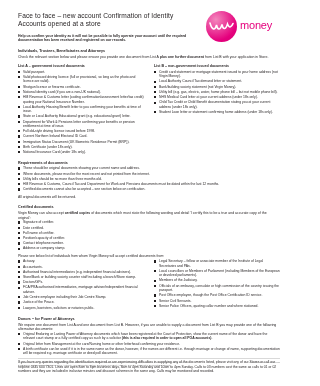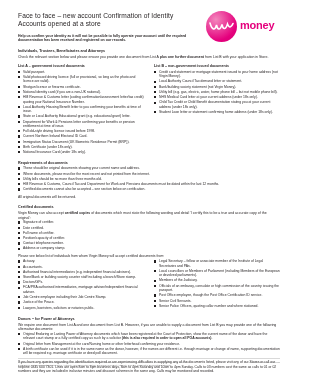--- a/index.html
+++ b/index.html
@@ -21,21 +21,21 @@
   .logo{width:74px;height:32px;position:relative;flex:none;margin-top:-1px;}
   .logo-circle{
     position:absolute;left:0;top:0;width:31px;height:31px;border-radius:50%;
     background:radial-gradient(circle at 32% 28%, #f387bd 0%, #e5007d 68%, #d3006f 100%);
   }
   .logo-circle .swirl{
     position:absolute;left:3px;top:10px;width:25px;height:12px;
   }
   .logo-word{
     position:absolute;left:34px;top:8px;font-size:11px;line-height:12px;
-    color:#e5007d;font-family:"Liberation Sans",sans-serif;font-weight:700;letter-spacing:-.2px;
+    color:#e5007d;font-family:"Liberation Sans",sans-serif;font-weight:400;letter-spacing:-.2px;
   }
 
   .intro{margin-top:5px;width:178px;font-size:3.5px;line-height:4.6px;font-weight:bold;color:#231f20;}
 
   .sec-head{font-size:3.7px;line-height:5px;font-weight:bold;margin-top:6px;color:#231f20;}
   .para{font-size:3.5px;line-height:4.6px;margin-top:1px;color:#231f20;}
   b{font-weight:bold;}
 
   
   .cols{display:flex;margin-top:4px;gap:10px;}

